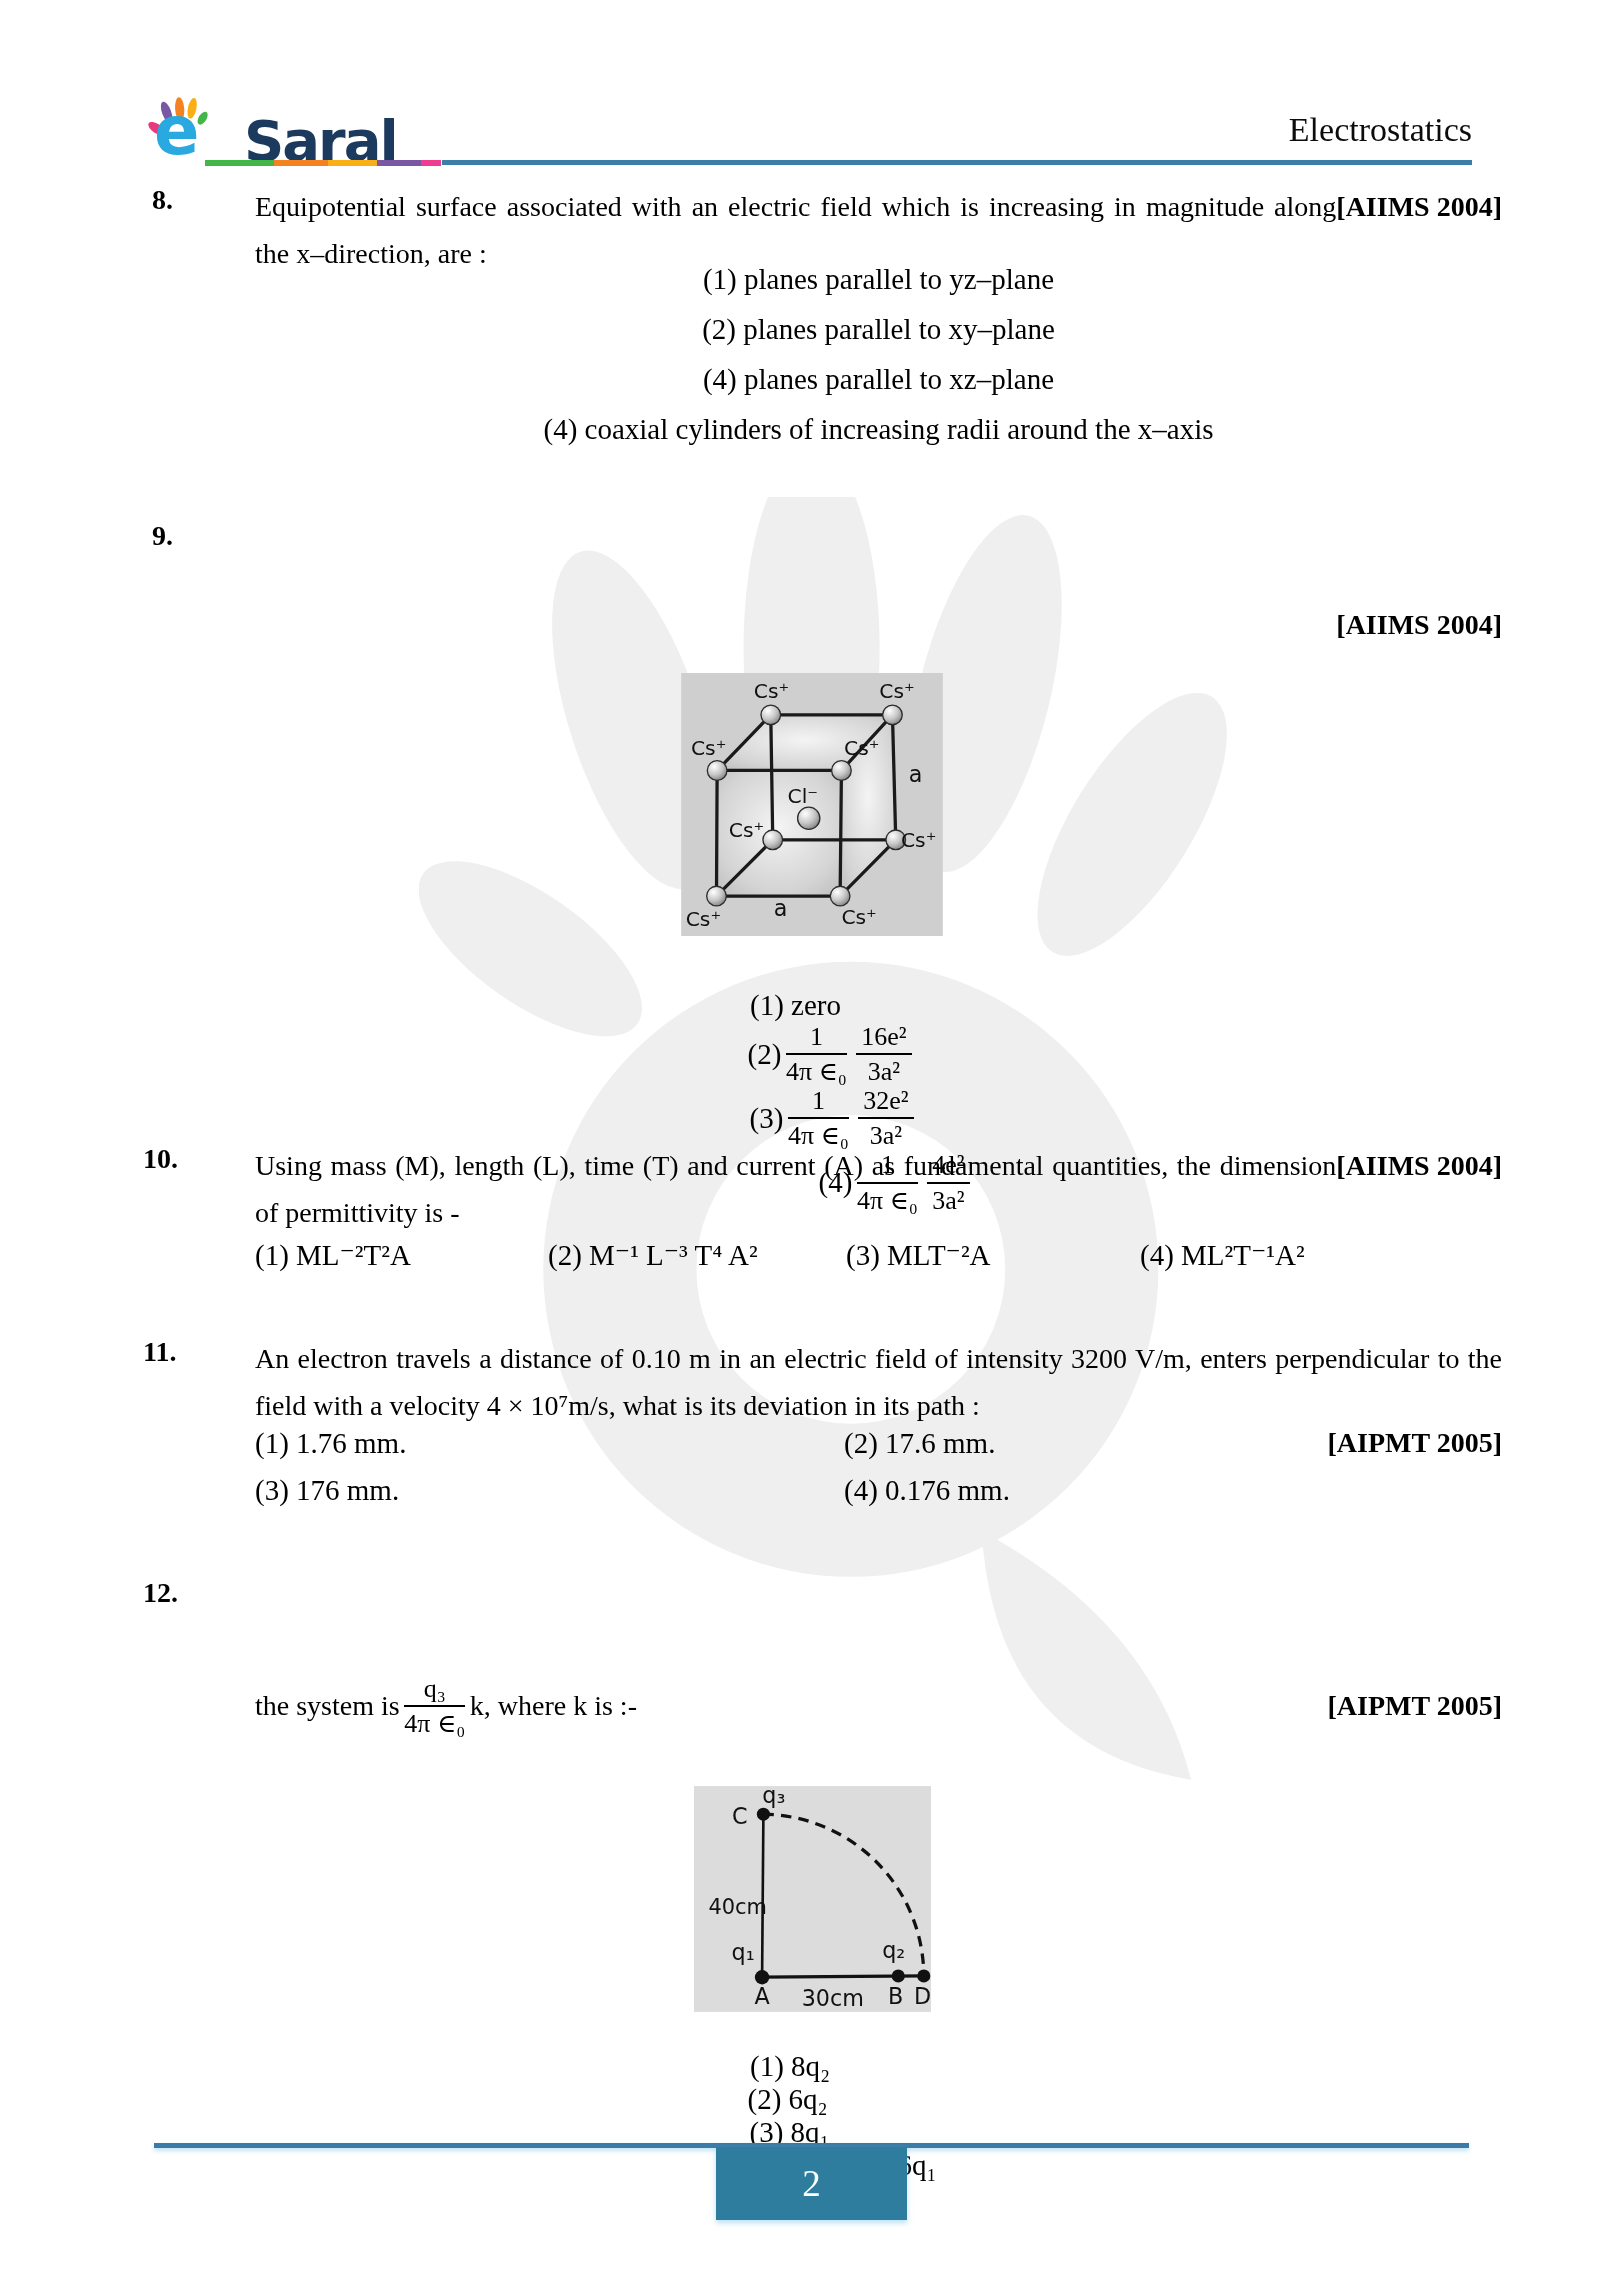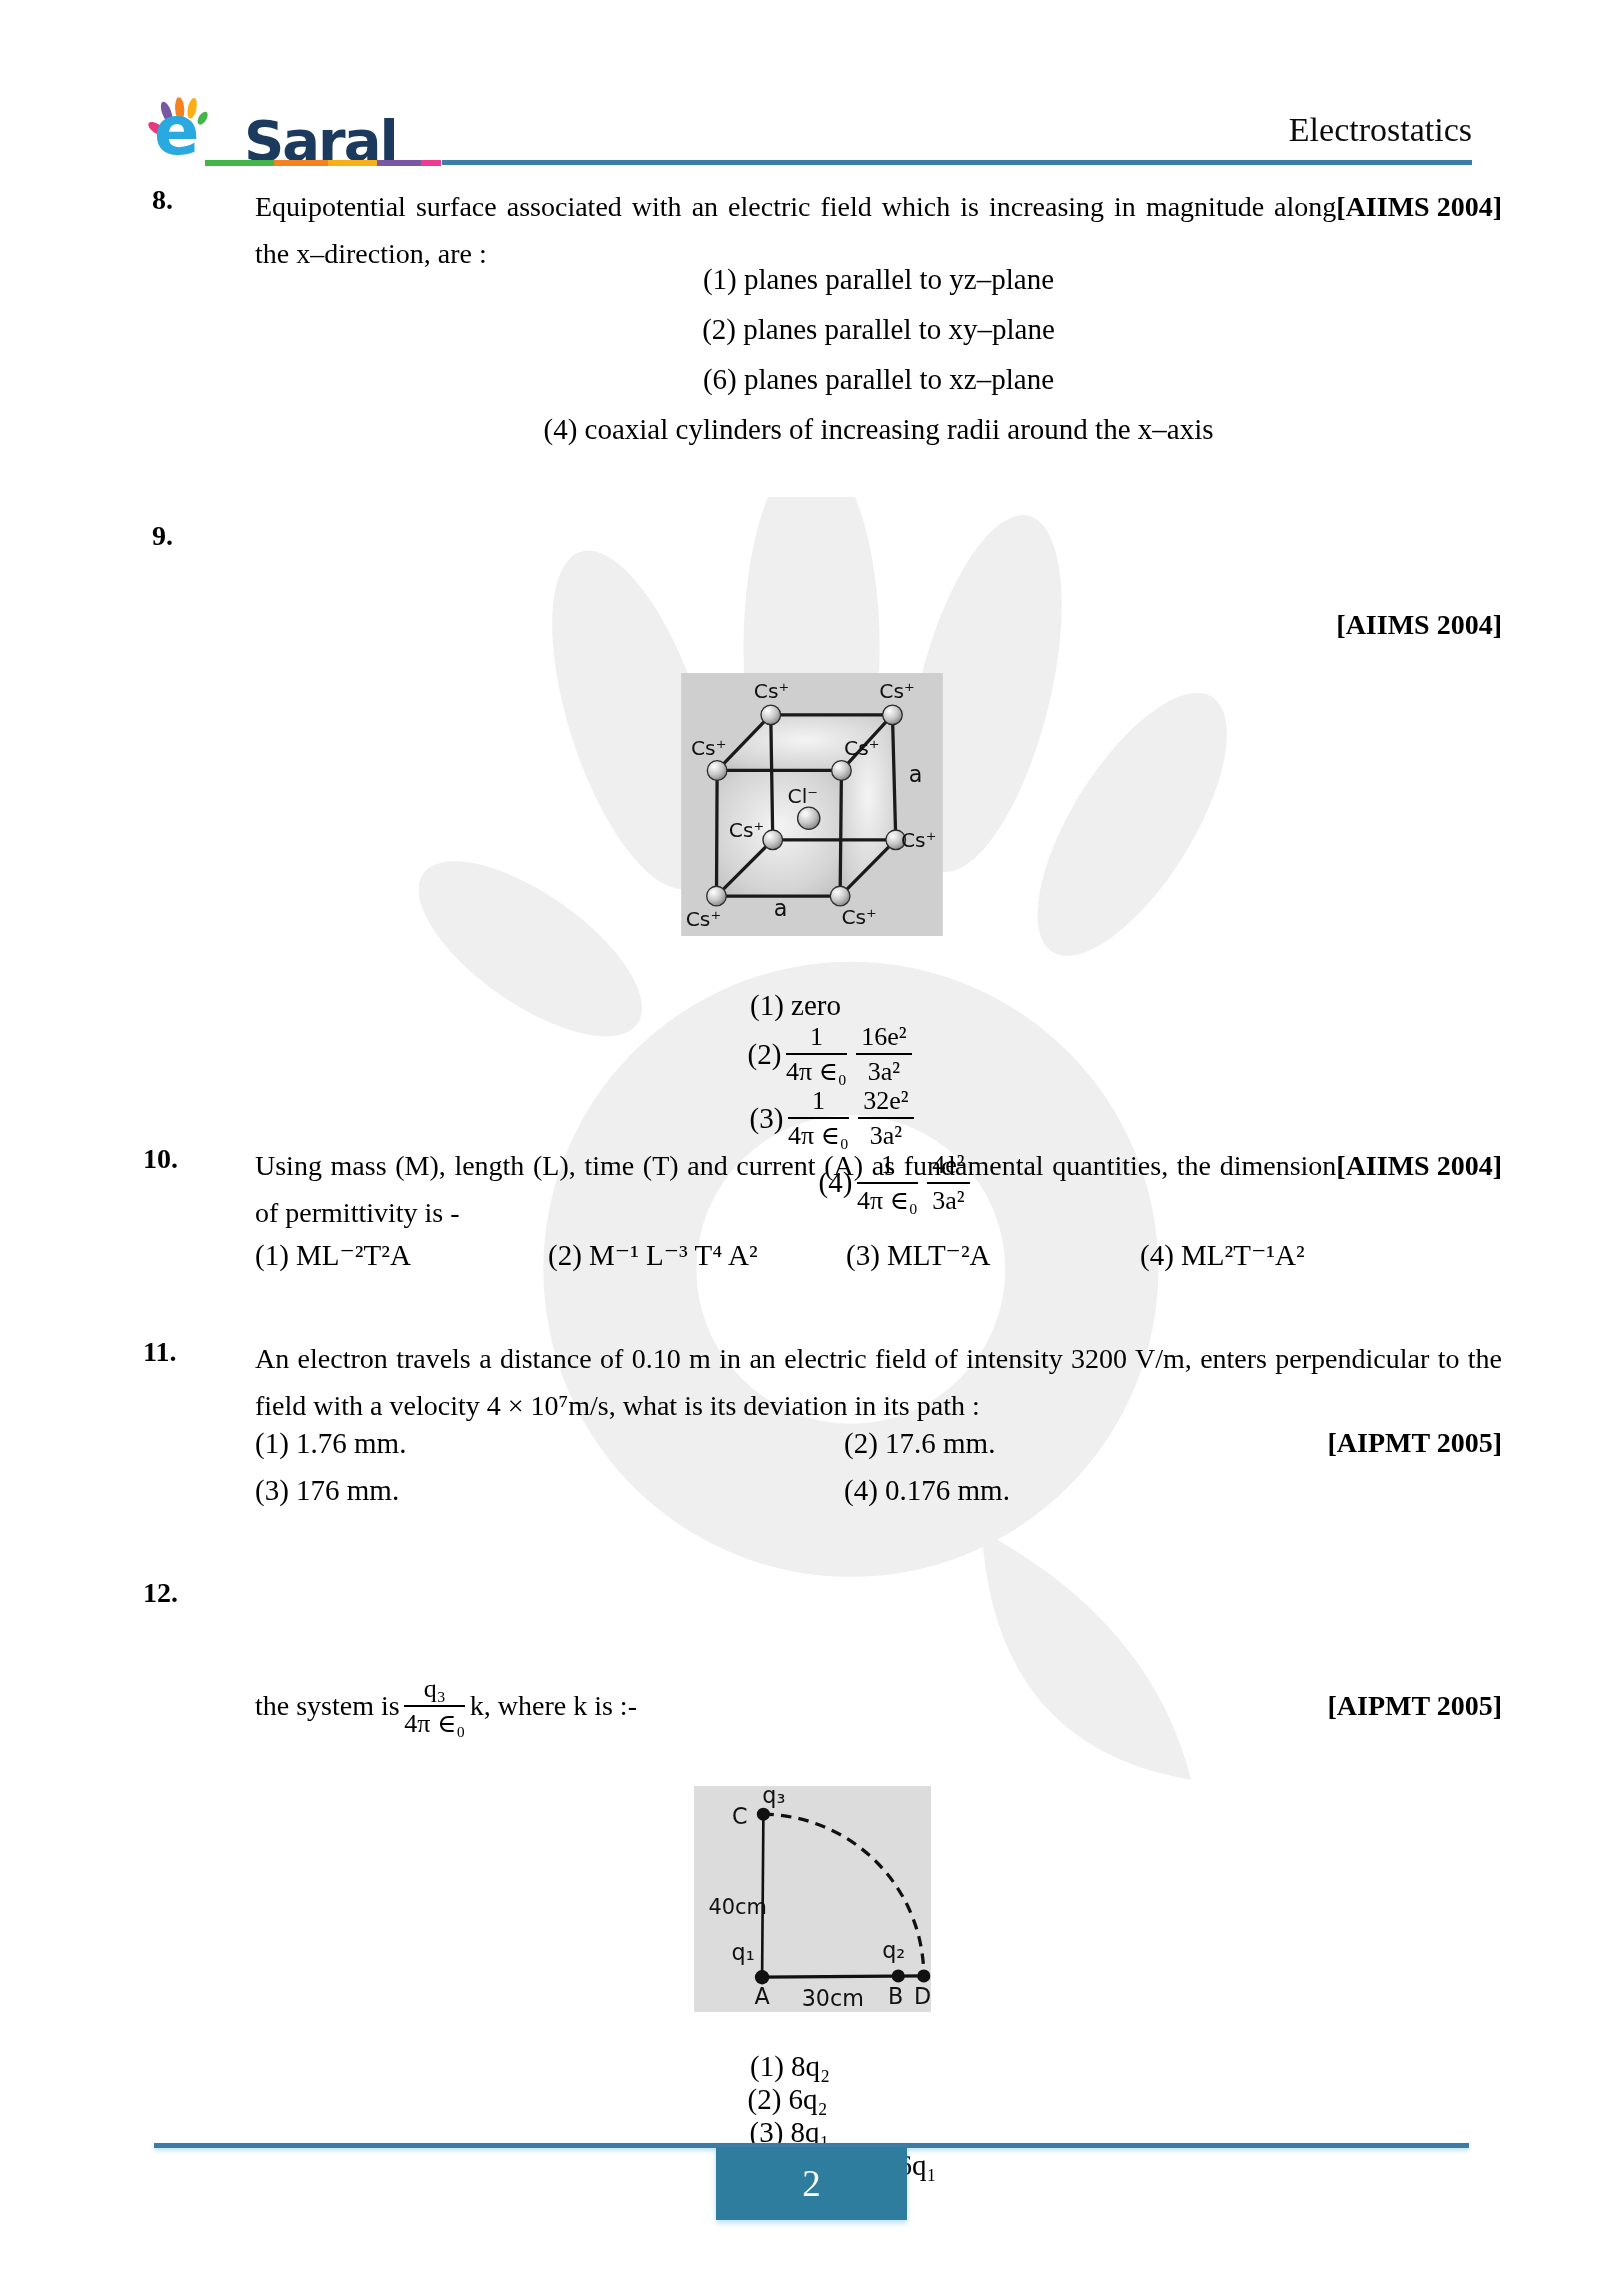--- a/index.html
+++ b/index.html
@@ -94,21 +94,21 @@
     <div class="page-title">Electrostatics</div>
 
     <div class="qnum" style="top:183px;">8.</div>
     <div class="qpara" style="top:183px;">
       <span class="tag">[AIIMS 2004]</span>
       <span>Equipotential surface associated with an electric field which is increasing in magnitude along the x–direction, are :</span>
     </div>
     <div class="optcol" style="top:264px;text-align:center;">
       <div>(1) planes parallel to yz–plane</div>
       <div>(2) planes parallel to xy–plane</div>
-      <div>(6) planes parallel to xz–plane</div>
+      <div>(4) planes parallel to xz–plane</div>
       <div>(4) coaxial cylinders of increasing radii around the x–axis</div>
     </div>
 
     <div class="qnum" style="top:519px;">9.</div>
     <div class="tagline" style="top:609px;">[AIIMS 2004]</div>
 
     <svg class="fig" style="left:681px;top:673px;" width="262" height="263" viewBox="0 0 400 402">
       <defs>
         <radialGradient id="fg" cx="50%" cy="45%" r="72%">
           <stop offset="0%" stop-color="#f4f4f4"></stop>

